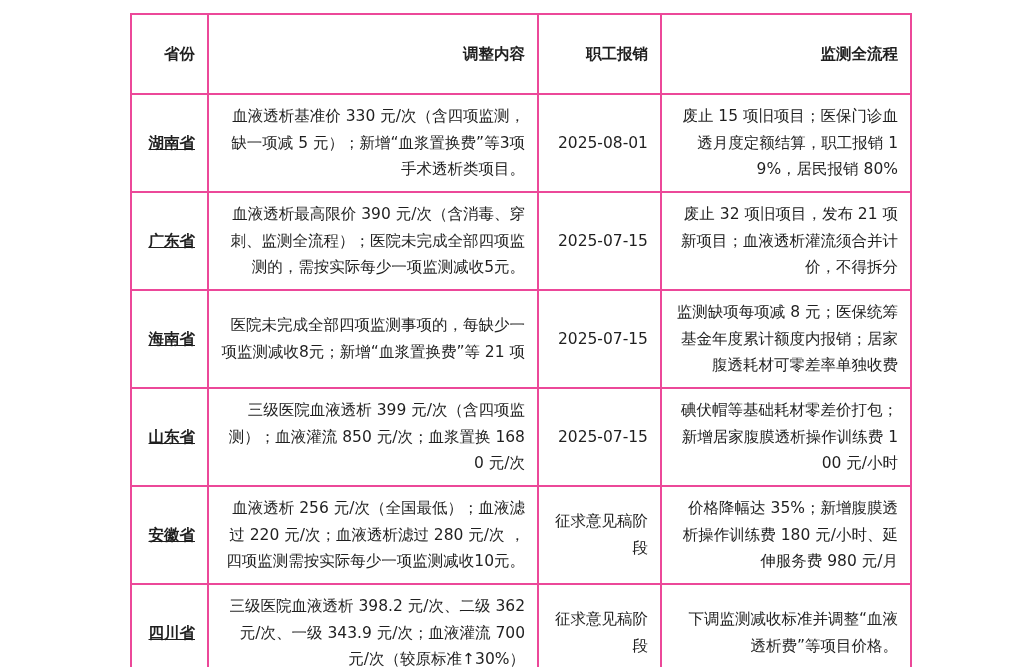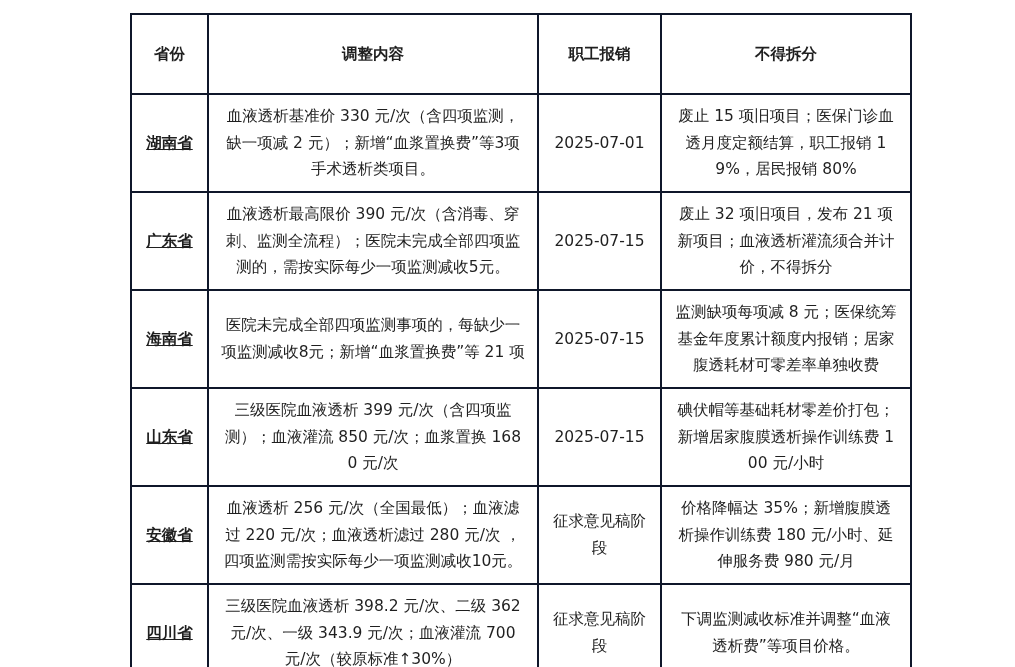--- a/index.html
+++ b/index.html
@@ -25,25 +25,25 @@
     border-collapse: collapse;
     table-layout: fixed;
     width: 780px;
   }
   .policy-table col.c-province { width: 77px; }
   .policy-table col.c-content  { width: 330px; }
   .policy-table col.c-time     { width: 123px; }
   .policy-table col.c-note     { width: 250px; }
   .policy-table th,
   .policy-table td {
-    border: 2px solid #0f172a;
+    border: 2px solid #ec4899;
     padding: 8px 12px;
     font-size: 15.5px;
     line-height: 1.72;
-    text-align: center;
+    text-align: right;
     vertical-align: middle;
     word-break: break-all;
   }
   .policy-table th {
     font-weight: bold;
     height: 62px;
   }
   .policy-table td.cell-province {
     font-weight: bold;
     white-space: nowrap;
@@ -66,28 +66,28 @@
         <col class="c-province">
         <col class="c-content">
         <col class="c-time">
         <col class="c-note">
       </colgroup>
       <thead>
         <tr>
           <th>省份</th>
           <th>调整内容</th>
           <th>职工报销</th>
-          <th>不得拆分</th>
+          <th>监测全流程</th>
         </tr>
       </thead>
       <tbody>
         <tr class="r1">
           <td class="cell-province">湖南省</td>
-          <td class="cell-content">血液透析基准价 330 元/次（含四项监测，缺一项减 2 元）；新增“血浆置换费”等3项手术透析类项目。</td>
-          <td class="cell-time">2025-07-01</td>
+          <td class="cell-content">血液透析基准价 330 元/次（含四项监测，缺一项减 5 元）；新增“血浆置换费”等3项手术透析类项目。</td>
+          <td class="cell-time">2025-08-01</td>
           <td class="cell-note">废止 15 项旧项目；医保门诊血透月度定额结算，职工报销 19%，居民报销 80%</td>
         </tr>
         <tr class="r2">
           <td class="cell-province">广东省</td>
           <td class="cell-content">血液透析最高限价 390 元/次（含消毒、穿刺、监测全流程）；医院未完成全部四项监测的，需按实际每少一项监测减收5元。</td>
           <td class="cell-time">2025-07-15</td>
           <td class="cell-note">废止 32 项旧项目，发布 21 项新项目；血液透析灌流须合并计价，不得拆分</td>
         </tr>
         <tr class="r3">
           <td class="cell-province">海南省</td>

